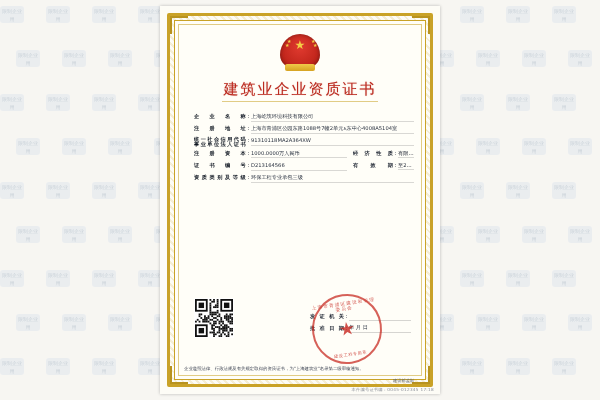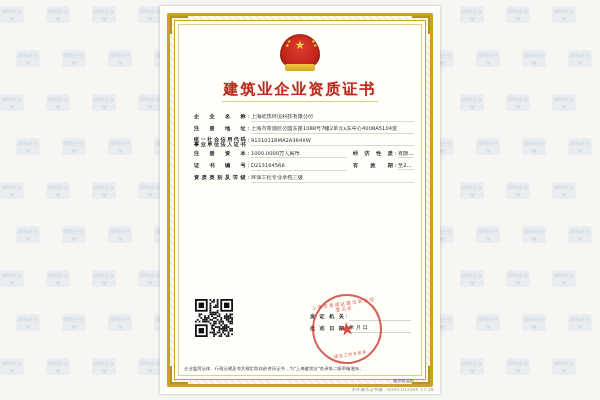--- a/index.html
+++ b/index.html
@@ -140,21 +140,21 @@
 
   
   .cert-title {
     position: absolute;
     top: 74px;
     left: 0; right: 0;
     text-align: center;
     color: #bb2b20;
     font-family: "DejaVu Sans", "Liberation Sans", sans-serif;
     font-size: 15px;
-    font-weight: bold;
+    font-weight: normal;
     letter-spacing: 2px;
     text-shadow: 0 0 1px rgba(187,43,32,0.45);
   }
   .title-rule {
     position: absolute;
     top: 95px;
     left: 62px;
     width: 156px;
     height: 1px;
     background: rgba(201,162,39,0.55);

